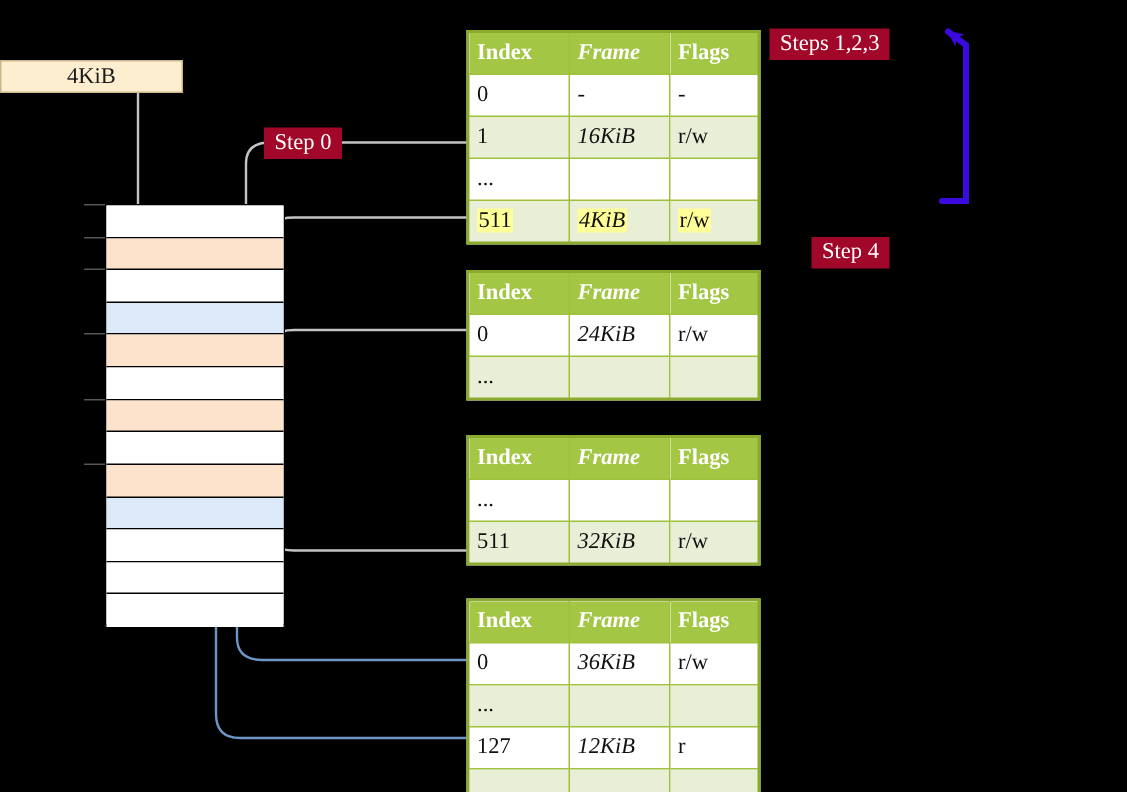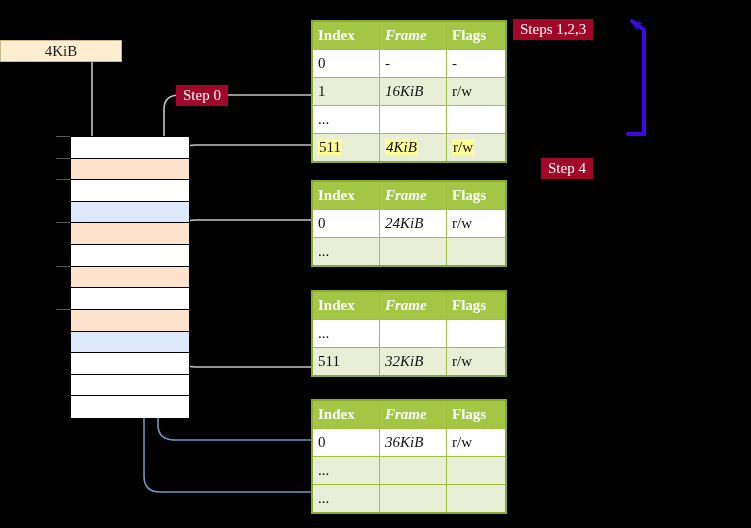--- a/index.html
+++ b/index.html
@@ -265,20 +265,25 @@
           <tr class="plain">
             <td class="col-index">0</td>
             <td class="col-frame">36KiB</td>
             <td class="col-flags">r/w</td>
           </tr>
           <tr class="alt">
             <td class="col-index">...</td>
             <td class="col-frame"></td>
             <td class="col-flags"></td>
           </tr>
+          <tr class="plain">
+            <td class="col-index">127</td>
+            <td class="col-frame">12KiB</td>
+            <td class="col-flags">r</td>
+          </tr>
           <tr class="alt">
             <td class="col-index">...</td>
             <td class="col-frame"></td>
             <td class="col-flags"></td>
           </tr>
         </tbody>
       </table>
     </div>
 
 </div>

